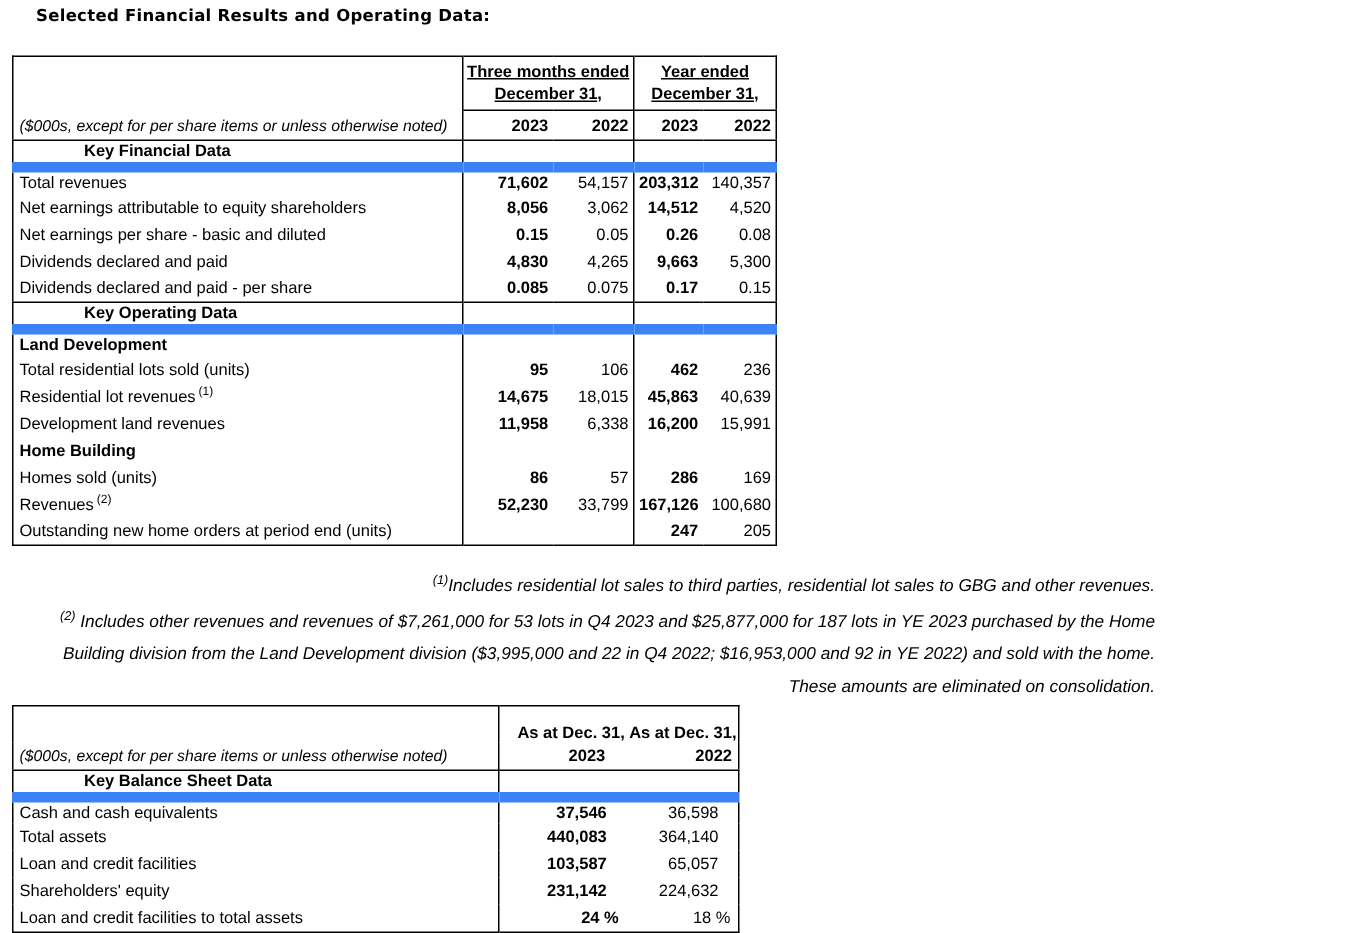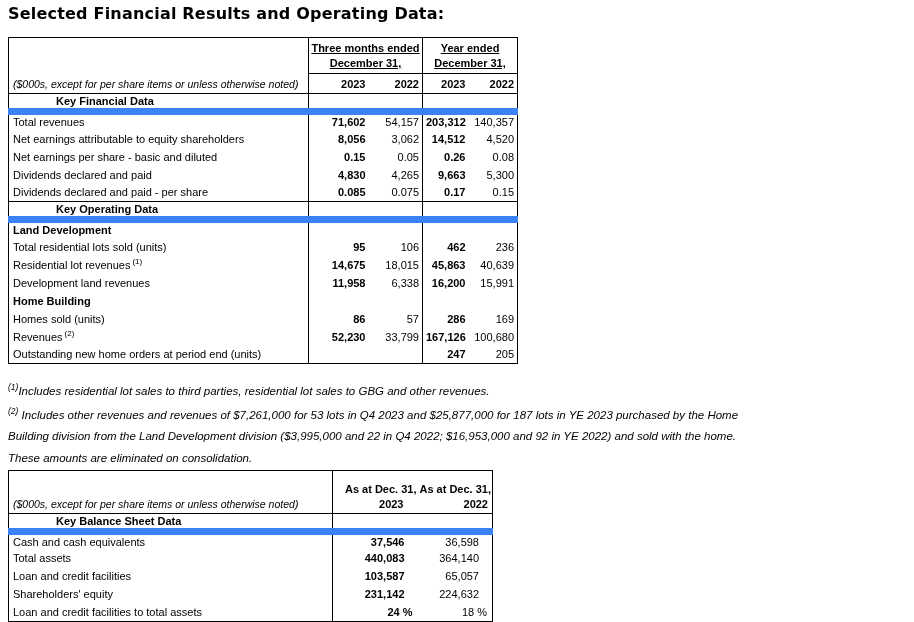--- a/index.html
+++ b/index.html
@@ -6,23 +6,23 @@
   html, body { margin:0; padding:0; }
   body {
     width: 914px; height: 622px;
     background: #ffffff;
     color: #000000;
     font-family: "Liberation Sans", sans-serif;
     position: relative;
     overflow: hidden;
   }
   .title {
-    position: absolute; left: 8px; top: 4px; margin: 0;
+    position: absolute; left: 24px; top: 4px; margin: 0;
     font-family: "DejaVu Sans", sans-serif;
-    font-size: 16px; font-weight: bold; letter-spacing: 0.2px;
+    font-size: 11px; font-weight: bold; letter-spacing: 0.2px;
     color: #000000;
   }
   table {
     position: absolute;
     border-collapse: collapse;
     table-layout: fixed;
     background: #ffffff;
   }
   #t1 { left: 8px; top: 37px; width: 510px; border: 1px solid #000; }
   #t2 { left: 8px; top: 470px; width: 484px; border: 1px solid #000; }
@@ -64,21 +64,21 @@
   #t2 .num.pct { padding-right: 5px; padding-left: 32px; }
   #t2 .hdr1 { text-align: right; font-weight: bold; padding: 12px 1px 0 0; height: 17px; }
   #t2 .yr2 { text-align: right; font-weight: bold; border-bottom: 1px solid #000; height: 18px; }
   #t2 .yr2.c23 { padding-right: 14px; }
   #t2 .yr2.c22 { padding-right: 4px; }
 
   .footnotes {
     position: absolute; left: 8px; top: 381px; width: 762px;
     font-style: italic; font-size: 11.5px; color: #000;
   }
-  .footnotes p { margin: 0 0 2px 0; line-height: 21.5px; }
+  .footnotes p { margin: 0 0 2px 0; line-height: 21.5px; text-align: right; }
   .footnotes sup { font-size: 8.5px; line-height: 0; }
 </style>
 </head>
 <body>
 
 <div class="page">
 
   <h1 class="title">Selected Financial Results and Operating Data:</h1>
 
   <table id="t1">

